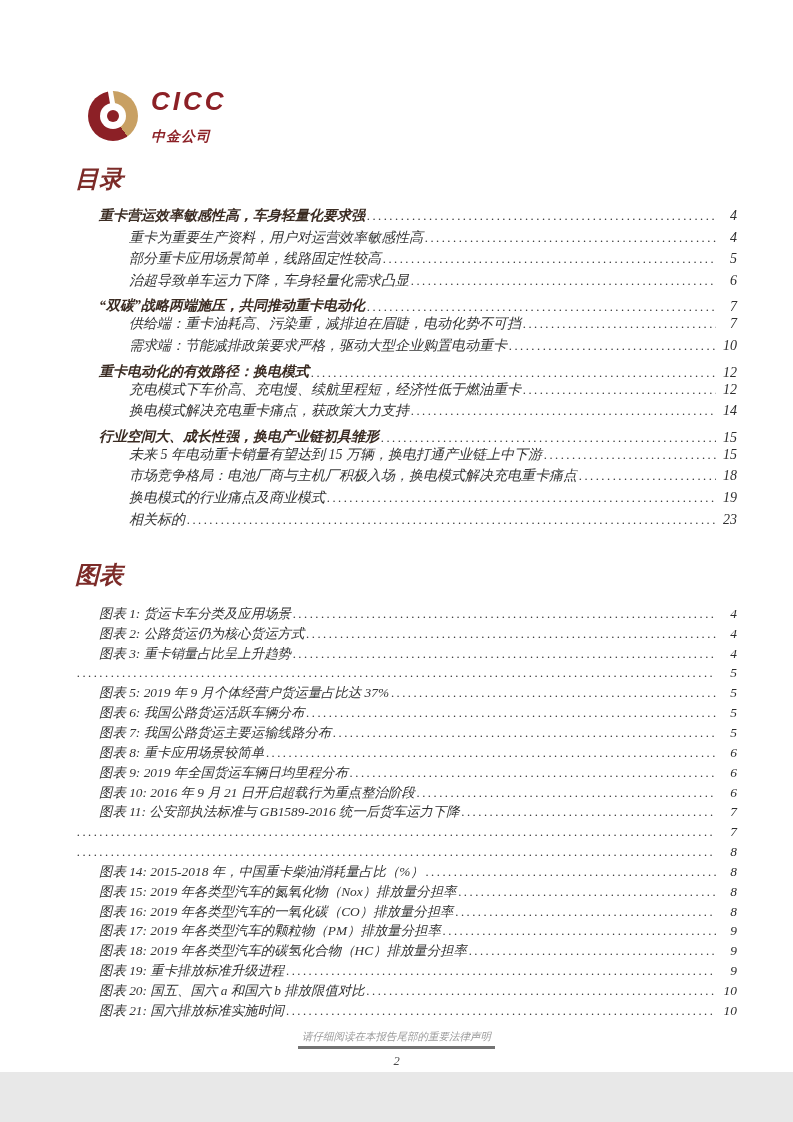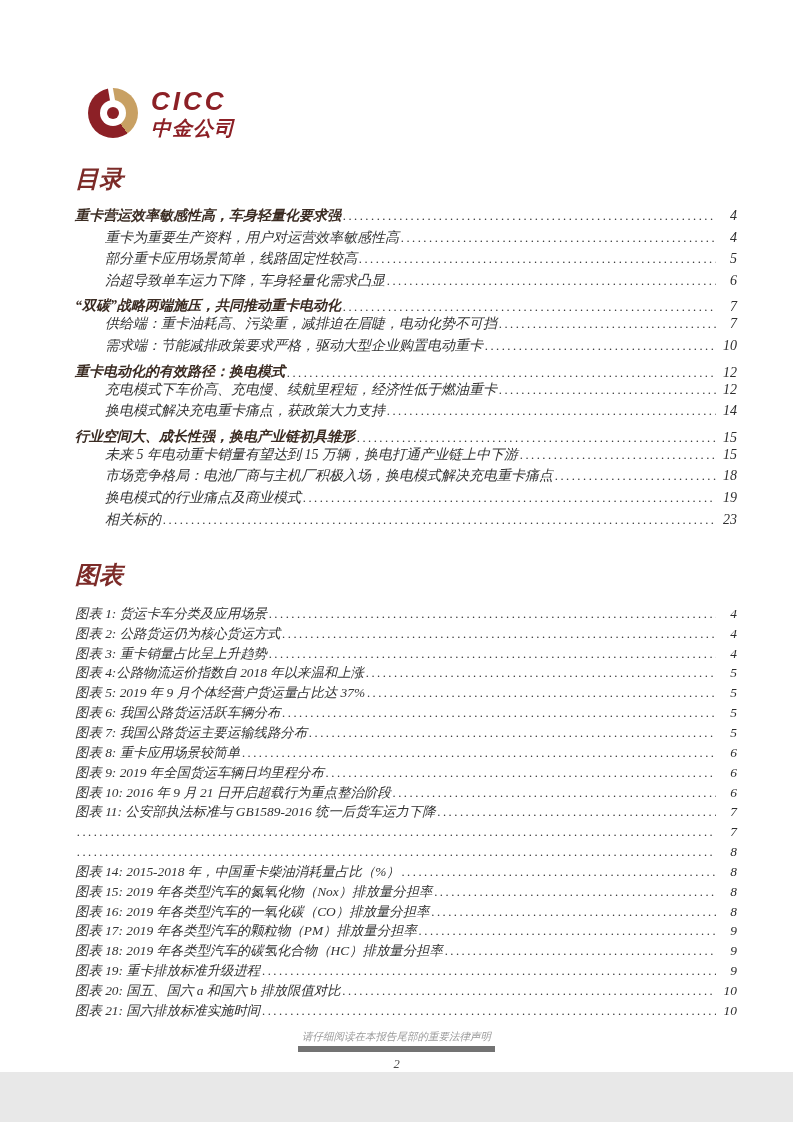--- a/index.html
+++ b/index.html
@@ -18,51 +18,51 @@
   .logo{position:absolute;left:88px;top:88px;display:flex;align-items:center;gap:13px;}
   .mark{position:relative;width:50px;height:50px;border-radius:50%;
         background:conic-gradient(#c8a063 0deg 145deg,#8c2026 145deg 360deg);}
   .mark .hole{position:absolute;left:12px;top:12px;width:26px;height:26px;border-radius:50%;background:#fff;}
   .mark .dot{position:absolute;left:19px;top:19px;width:12px;height:12px;border-radius:50%;background:#8c2026;}
   .mark .slit{position:absolute;left:21px;top:-1px;width:5px;height:15px;background:#fff;transform:rotate(-10deg);}
   .logo-text{display:flex;flex-direction:column;line-height:1;}
   .logo-cicc{font-family:"Liberation Sans","DejaVu Sans",sans-serif;font-weight:bold;
              font-size:26px;letter-spacing:3px;color:#8c2026;}
   .logo-cn{font-family:"Liberation Sans","DejaVu Sans",sans-serif;font-weight:bold;
-           font-size:20px;letter-spacing:1px;color:#8c2026;margin-top:4px;}
+           font-size:14px;letter-spacing:1px;color:#8c2026;margin-top:15px;}
 
   
   .h{position:absolute;left:75px;margin:0;font-family:"Liberation Sans","DejaVu Sans",sans-serif;
      font-weight:bold;font-size:24px;color:#7c2b28;}
   .toc-h{top:163px;}
   .fig-h{top:559px;}
 
   
   .list{position:absolute;left:75px;right:56px;}
   .toc{top:207px;}
   .fig{top:604px;}
   .row{display:flex;align-items:baseline;}
   .toc .row{height:21.6px;font-size:14px;}
   .fig .row{height:19.85px;font-size:13.4px;color:#333;align-items:center;}
   .t1{font-weight:bold;color:#3a2b22;}
   .toc .t1:not(:first-child){margin-top:1.5px;height:20.5px;align-items:flex-end;}
   .t2{color:#333;padding-left:30px;}
-  .txt{white-space:nowrap;}
+  .txt{white-space:nowrap;margin-left:24px;}
   .leader{flex:1 1 auto;overflow:hidden;white-space:nowrap;margin:0 3px 0 2px;
           color:#3c3c3c;font-weight:400;}
   .leader::after{content:"........................................................................................................................................................................................................................................................";
           letter-spacing:2.4px;font-size:13px;}
   .pg{min-width:18px;text-align:right;font-weight:400;color:#2e2e2e;
       font-family:"Liberation Serif","DejaVu Serif",serif;}
 
   
   .footer{position:absolute;left:0;right:0;top:1026px;text-align:center;
           font-family:"Liberation Sans","DejaVu Sans",sans-serif;}
   .disc{display:inline-block;font-size:10.5px;color:#9a9a9a;
-        border-bottom:6px solid #737373;padding:0 4px 2px;cursor:pointer;}
+        border-bottom:3px solid #737373;padding:0 4px 2px;cursor:pointer;}
   .pnum{margin-top:5px;font-size:12.5px;color:#4a4a4a;
         font-family:"Liberation Serif","DejaVu Serif",serif;}
 </style>
 </head>
 <body>
 
 <div class="page">
 
   <div class="logo">
     <div class="mark">
@@ -168,21 +168,20 @@
         <span class="txt">图表 2: 公路货运仍为核心货运方式</span>
         <span class="leader"></span>
         <span class="pg">4</span>
       </div>
     <div class="row">
         <span class="txt">图表 3: 重卡销量占比呈上升趋势</span>
         <span class="leader"></span>
         <span class="pg">4</span>
       </div>
     <div class="row">
-        <span class="txt">图表 4:公路物流运价指数自 2018 年以来温和上涨</span>
         <span class="leader"></span>
         <span class="pg">5</span>
       </div>
     <div class="row">
         <span class="txt">图表 5: 2019 年 9 月个体经营户货运量占比达 37%</span>
         <span class="leader"></span>
         <span class="pg">5</span>
       </div>
     <div class="row">
         <span class="txt">图表 6: 我国公路货运活跃车辆分布</span>

